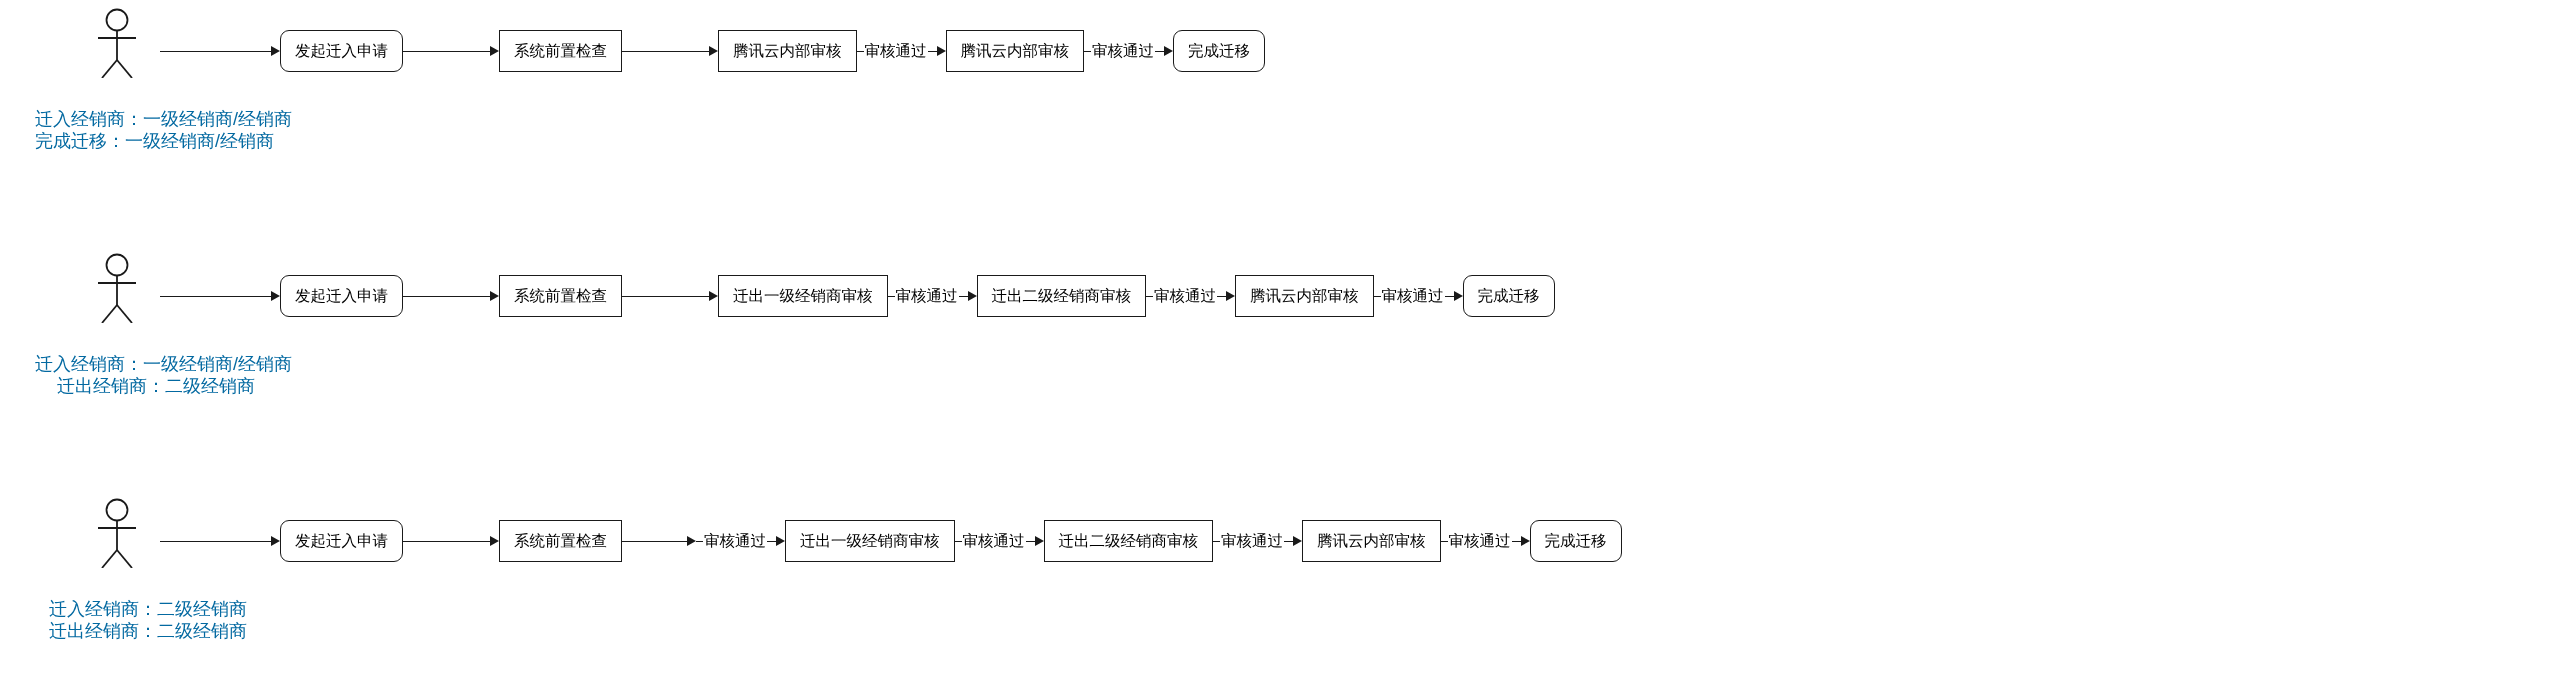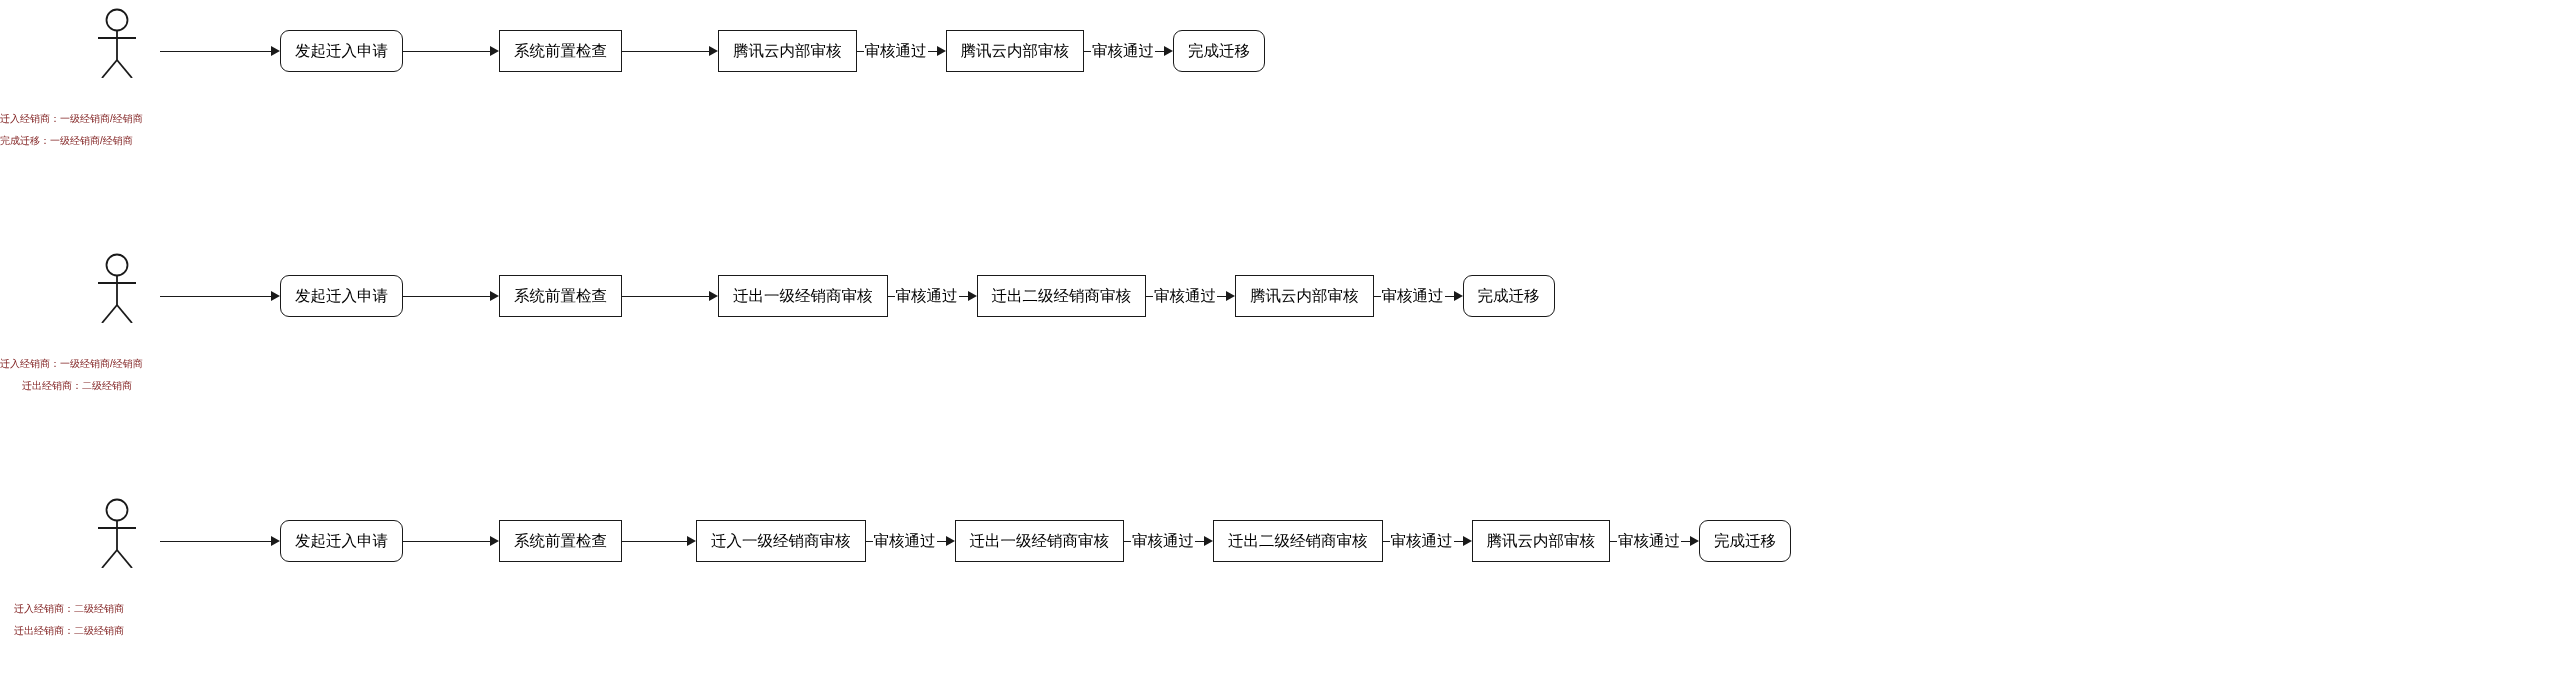--- a/index.html
+++ b/index.html
@@ -42,24 +42,25 @@
     height: 70px;
   }
   .actor svg { display: block; }
 
   
   .actor-caption {
     position: absolute;
     left: 0px;
     top: 108px;
     width: 250px;
-    font-size: 10px;
+    font-size: 18px;
     line-height: 22px;
     white-space: nowrap;
-    color: #7f1d1d;
+    color: #0369a1;
+    padding-left: 35px;
   }
   .actor-caption .cap-line { display: block; }
   .actor-caption.indent .cap-line.l2 { padding-left: 22px; }
   .actor-caption.indent2 .cap-line { padding-left: 14px; }
 
   
   .chain {
     position: absolute;
     top: 20px;
     left: 160px;
@@ -313,21 +314,20 @@
           <span class="head"></span>
       </div>
 
       <div class="node">系统前置检查</div>
 
       <div class="edge short">
         <span class="line"></span>
           <span class="head"></span>
       </div>
 
-      <div class="node">迁入一级经销商审核</div>
 
       <div class="edge-labeled">
         <span class="stub-l"></span>
         <span class="elabel">审核通过</span>
         <span class="stub-r"></span>
           <span class="head"></span>
       </div>
 
       <div class="node">迁出一级经销商审核</div>
 

